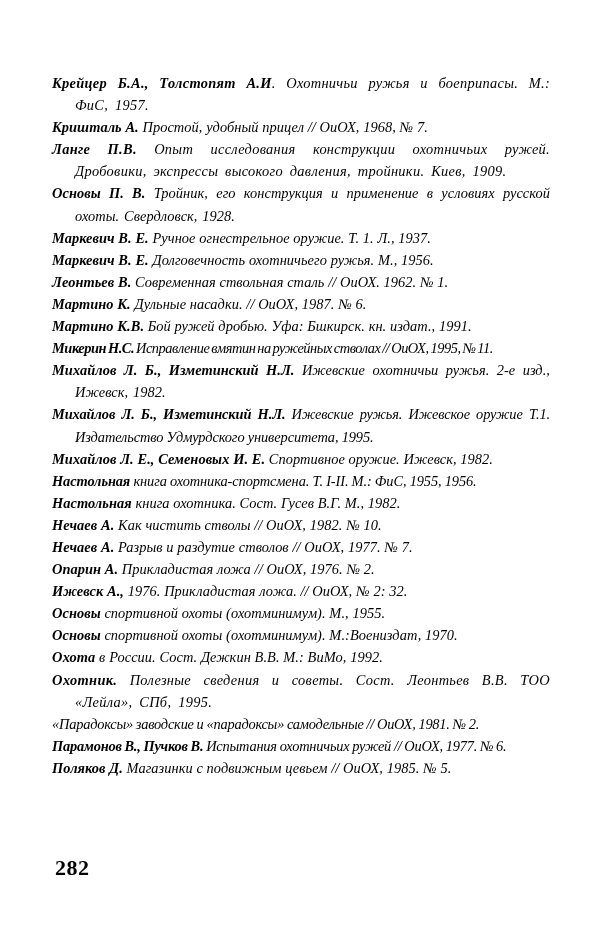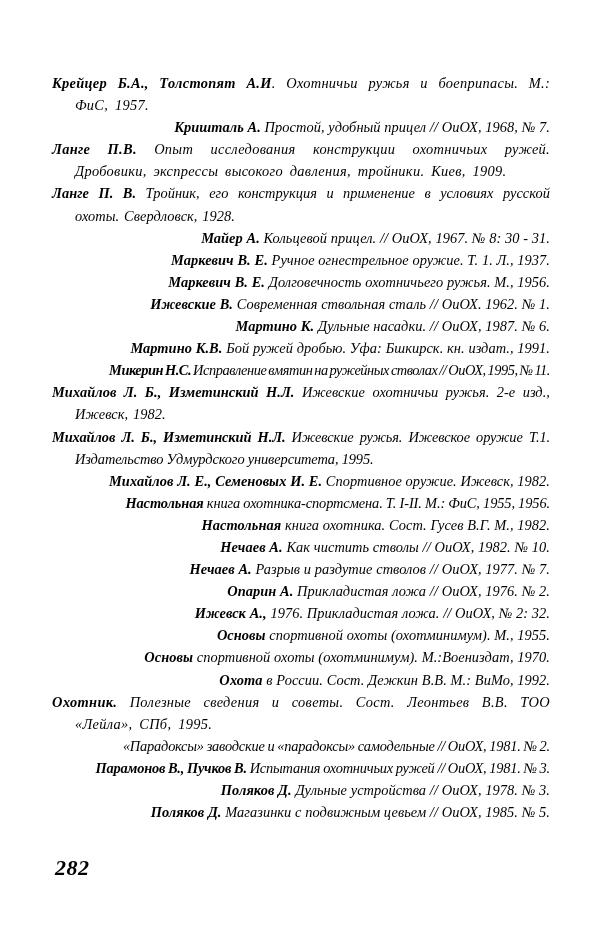--- a/index.html
+++ b/index.html
@@ -57,21 +57,21 @@
   }
 
   
   .ti {
     font-weight: normal;
     font-style: italic;
   }
 
   
   .one-line {
-    text-align: right;
+    text-align: left;
   }
 
   
   .squeeze {
     letter-spacing: -0.45px;
     word-spacing: -1.3px;
   }
   .squeeze-2 {
     letter-spacing: -0.2px;
     word-spacing: -0.6px;
@@ -89,59 +89,56 @@
     word-spacing: 3px;
     letter-spacing: 0.3px;
   }
 
   #page-number {
     position: absolute;
     left: 55px;
     top: 855px;
     font-family: "Liberation Serif", "DejaVu Serif", serif;
     font-weight: bold;
-    font-style: italic;
     font-size: 22px;
     line-height: 26px;
     letter-spacing: 0.5px;
     color: #000000;
   }
 </style>
 </head>
 <body>
 
 <div id="page">
 
   <div id="biblio">
 
   <p class="entry wide-2"><span class="au">Крейцер Б.А., Толстопят А.И</span><span class="ti">. Охотничьи ружья и боеприпасы. М.: ФиС,  1957.</span></p>
       <p class="entry one-line"><span class="au">Кришталь А.</span><span class="ti"> Простой, удобный прицел // ОиОХ, 1968, № 7.</span></p>
       <p class="entry wide-2"><span class="au">Ланге П.В.</span><span class="ti"> Опыт исследования конструкции охотничьих ружей. Дробовики, экспрессы высокого давления, тройники. Киев, 1909.</span></p>
-      <p class="entry wide"><span class="au">Ланге П. В.</span><span class="ti"> Тройник, его конструкция и применение в условиях русской охоты. Свердловск,  1928.</span></p>
-      <p class="entry one-line"><span class="au">Майер А.</span><span class="ti"> Кольцевой прицел. // ОиОХ, 1967. № 8: 30 - 31.</span></p>
+      <p class="entry wide"><span class="au">Основы П. В.</span><span class="ti"> Тройник, его конструкция и применение в условиях русской охоты. Свердловск,  1928.</span></p>
       <p class="entry one-line"><span class="au">Маркевич В. Е.</span><span class="ti"> Ручное огнестрельное оружие. Т. 1. Л., 1937.</span></p>
       <p class="entry one-line"><span class="au">Маркевич В. Е.</span><span class="ti"> Долговечность охотничьего ружья. М., 1956.</span></p>
-      <p class="entry one-line"><span class="au">Ижевские В.</span><span class="ti"> Современная ствольная  сталь // ОиОХ.  1962. № 1.</span></p>
+      <p class="entry one-line"><span class="au">Леонтьев В.</span><span class="ti"> Современная ствольная  сталь // ОиОХ.  1962. № 1.</span></p>
       <p class="entry one-line"><span class="au">Мартино К.</span><span class="ti"> Дульные насадки. // ОиОХ, 1987. № 6.</span></p>
       <p class="entry one-line"><span class="au">Мартино К.В.</span><span class="ti"> Бой ружей дробью. Уфа: Бшкирск. кн. издат., 1991.</span></p>
       <p class="entry one-line squeeze"><span class="au">Микерин Н.С.</span><span class="ti"> Исправление вмятин на ружейных стволах // ОиОХ, 1995, № 11.</span></p>
       <p class="entry wide"><span class="au">Михайлов Л. Б., Изметинский Н.Л.</span><span class="ti"> Ижевские охотничьи ружья. 2-е изд., Ижевск,  1982.</span></p>
       <p class="entry squeeze-3"><span class="au">Михайлов Л. Б., Изметинский Н.Л.</span><span class="ti"> Ижевские ружья. Ижевское оружие Т.1. Издательство Удмурдского университета, 1995.</span></p>
       <p class="entry one-line"><span class="au">Михайлов Л. Е., Семеновых И. Е.</span><span class="ti"> Спортивное оружие. Ижевск, 1982.</span></p>
       <p class="entry one-line squeeze-3"><span class="au">Настольная</span><span class="ti"> книга охотника-спортсмена. Т. I-II. М.: ФиС, 1955, 1956.</span></p>
       <p class="entry one-line"><span class="au">Настольная</span><span class="ti"> книга охотника. Сост. Гусев В.Г. М., 1982.</span></p>
       <p class="entry one-line"><span class="au">Нечаев А.</span><span class="ti"> Как чистить стволы // ОиОХ, 1982. № 10.</span></p>
       <p class="entry one-line"><span class="au">Нечаев А.</span><span class="ti"> Разрыв и раздутие стволов  // ОиОХ, 1977. № 7.</span></p>
       <p class="entry one-line"><span class="au">Опарин А.</span><span class="ti"> Прикладистая ложа // ОиОХ, 1976. № 2.</span></p>
       <p class="entry one-line"><span class="au">Ижевск А.,</span><span class="ti"> 1976. Прикладистая ложа. // ОиОХ, № 2: 32.</span></p>
       <p class="entry one-line"><span class="au">Основы</span><span class="ti"> спортивной охоты (охотминимум). М., 1955.</span></p>
       <p class="entry one-line"><span class="au">Основы</span><span class="ti"> спортивной охоты (охотминимум). М.:Воениздат, 1970.</span></p>
       <p class="entry one-line"><span class="au">Охота</span><span class="ti"> в России. Сост. Дежкин В.В. М.: ВиМо, 1992.</span></p>
       <p class="entry wide-2"><span class="au">Охотник.</span><span class="ti"> Полезные сведения и советы. Сост. Леонтьев В.В. ТОО «Лейла», СПб, 1995.</span></p>
       <p class="entry one-line squeeze-2"><span class="ti">«Парадоксы» заводские и «парадоксы» самодельные // ОиОХ, 1981. № 2.</span></p>
-      <p class="entry one-line squeeze-2"><span class="au">Парамонов В., Пучков В.</span><span class="ti"> Испытания охотничьих ружей // ОиОХ, 1981. № 3.</span></p>
-      <p class="entry one-line"><span class="au">Поляков Д.</span><span class="ti"> Дульные устройства // ОиОХ, 1978. № 3.</span></p>
+      <p class="entry one-line squeeze-2"><span class="au">Парамонов В., Пучков В.</span><span class="ti"> Испытания охотничьих ружей // ОиОХ, 1977. № 6.</span></p>
       <p class="entry one-line"><span class="au">Поляков Д.</span><span class="ti"> Магазинки с подвижным  цевьем // ОиОХ, 1985. № 5.</span></p>
     </div>
 
   <div id="page-number">282</div>
 
 </div>
 
 </body></html>

